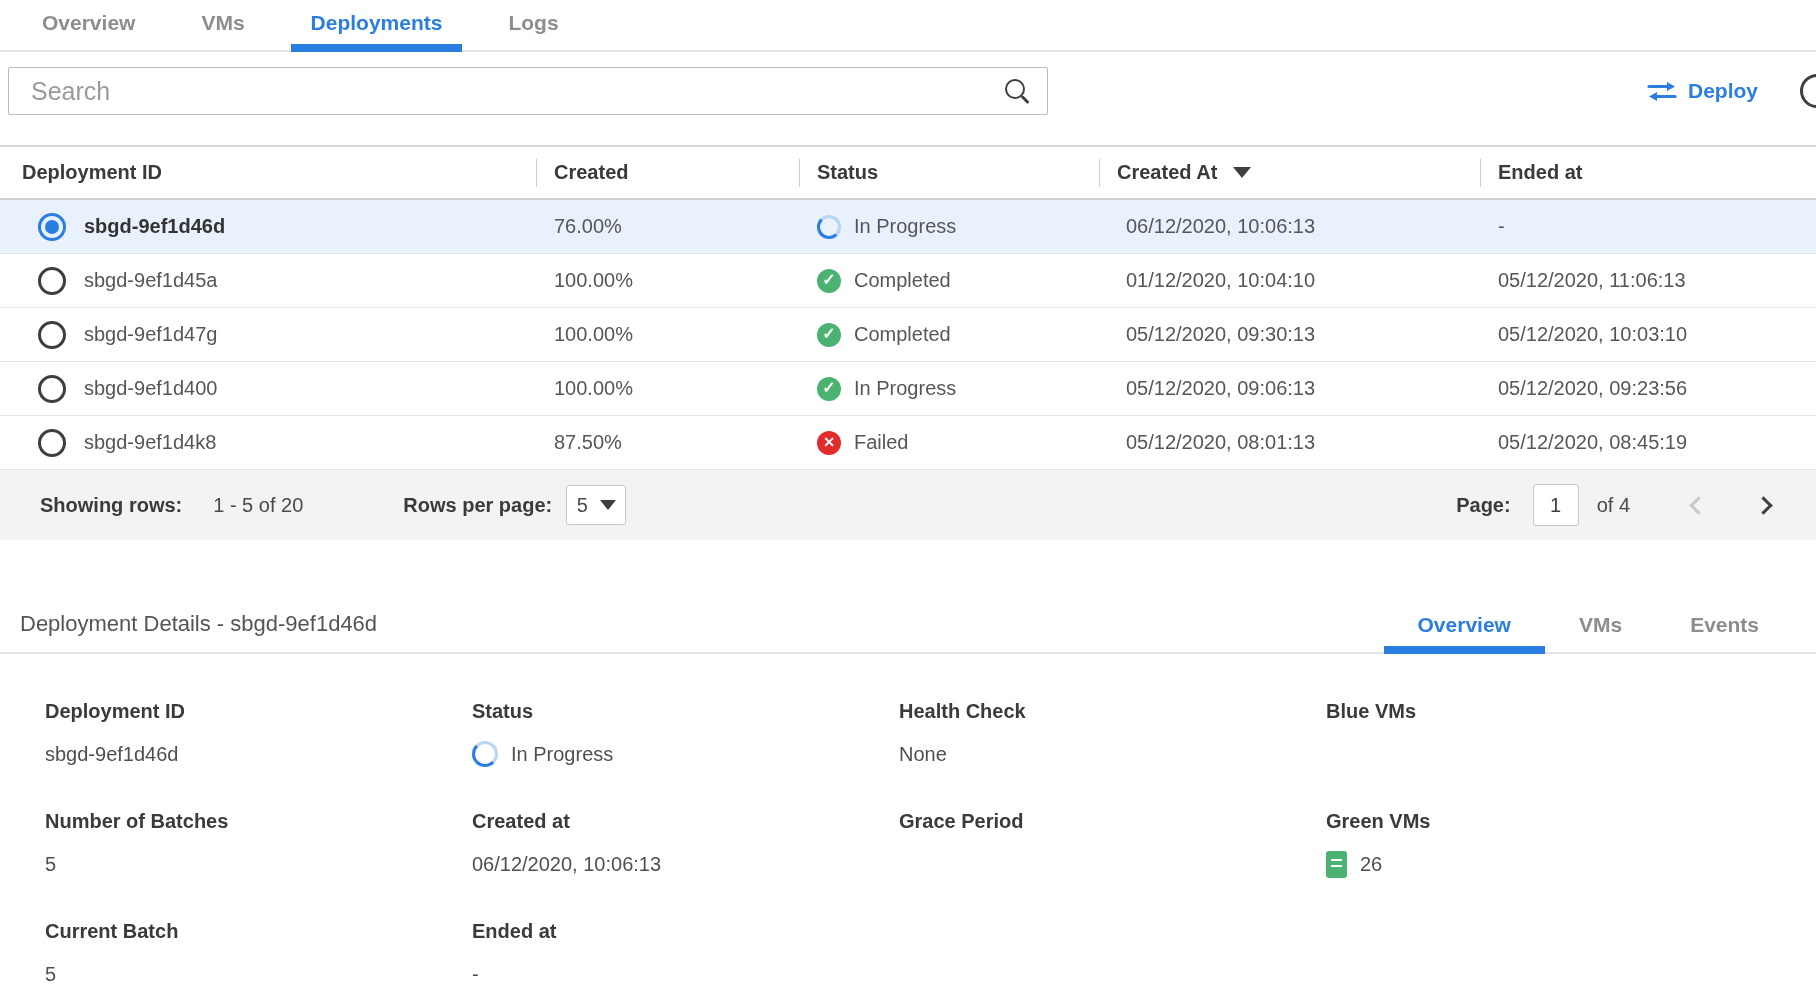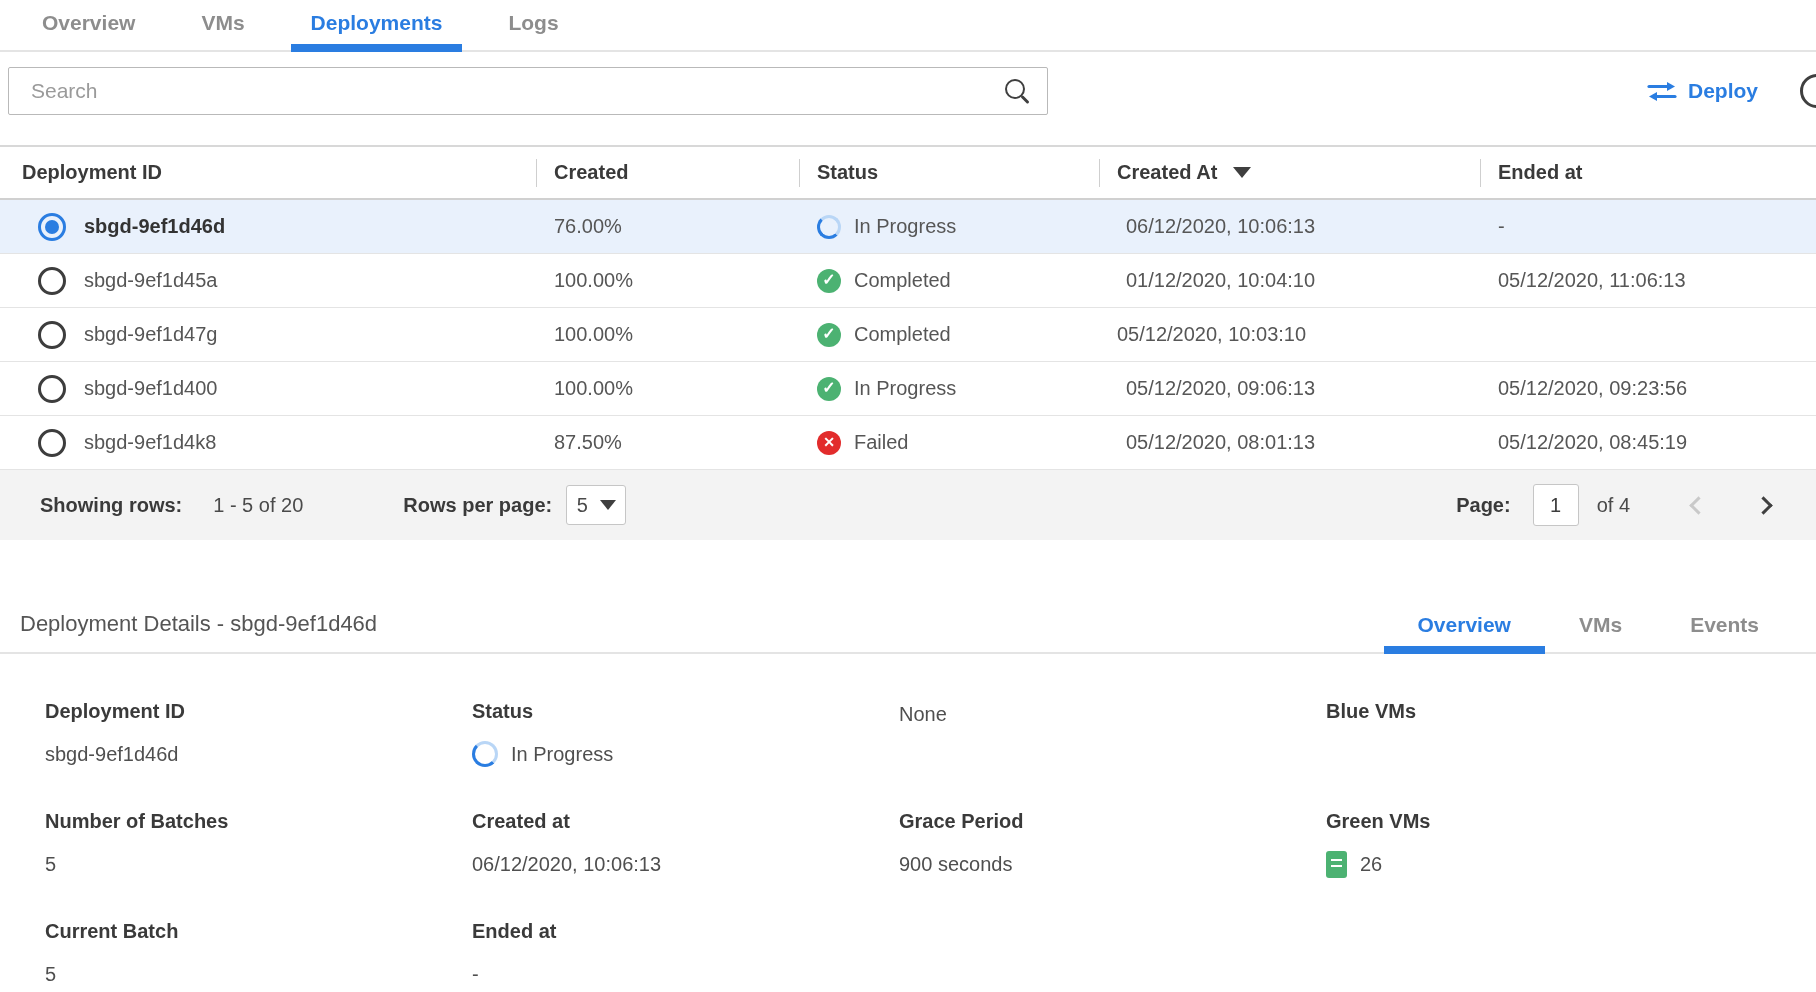--- a/index.html
+++ b/index.html
@@ -12,21 +12,21 @@
   .page-tab { font-size:21px; font-weight:bold; color:#8d8d8d;
               padding:0 20px 15px; margin-right:26px; position:relative; cursor:pointer; }
   .page-tab.active { color:#2a7de1; }
   .page-tab.active::after { content:""; position:absolute; left:0; right:0;
               bottom:-2px; height:8px; background:#2a7de1; }
 
   
   .toolbar { display:flex; align-items:center; padding:15px 0 15px 8px; height:78px; }
   .search-box { width:1040px; height:48px; border:1px solid #b9b9b9; border-radius:2px;
                 display:flex; align-items:center; padding:0 16px 0 22px; background:#fff; }
-  .search-box input { flex:1; border:none; outline:none; font-size:21px; color:#1d4ed8;
+  .search-box input { flex:1; border:none; outline:none; font-size:25px; color:#1d4ed8;
                 font-family:"Liberation Sans", sans-serif; }
   .search-box input::placeholder { color:#9a9a9a; }
   .search-icon { position:relative; width:28px; height:28px; flex:none; cursor:pointer; }
   .search-icon::before { content:""; position:absolute; left:2px; top:2px; width:16px;
                 height:16px; border:2.5px solid #3f3f3f; border-radius:50%; }
   .search-icon::after { content:""; position:absolute; width:10px; height:3px;
                 background:#3f3f3f; border-radius:2px; transform:rotate(45deg);
                 left:17px; top:21px; }
   .toolbar-right { margin-left:auto; display:flex; align-items:center; gap:42px; }
   .deploy-button { display:flex; align-items:center; gap:11px; color:#2a7de1;
@@ -199,20 +199,21 @@
 <div class="row" data-selected="false">
   <div class="cell-id col1">
     <span class="radio" data-selected="false"></span>
     <span class="id-text">sbgd-9ef1d47g</span>
   </div>
   <div class="cell-progress col2">100.00%</div>
   <div class="cell-status col3">
     <span class="status-icon" data-kind="check"></span>
     <span>Completed</span>
   </div>
+  <div class="cell-created col4">05/12/2020, 09:30:13</div>
   <div class="cell-ended col5">05/12/2020, 10:03:10</div>
 </div>
 
 <div class="row" data-selected="false">
   <div class="cell-id col1">
     <span class="radio" data-selected="false"></span>
     <span class="id-text">sbgd-9ef1d400</span>
   </div>
   <div class="cell-progress col2">100.00%</div>
   <div class="cell-status col3">
@@ -272,39 +273,39 @@
       <div class="detail-value">sbgd-9ef1d46d</div>
     </div>
     <div class="detail-cell">
       <div class="detail-label">Status</div>
       <div class="detail-value">
         <span class="status-icon" data-kind="spinner"></span>
         <span>In Progress</span>
       </div>
     </div>
     <div class="detail-cell">
+      <div class="detail-label">Health Check</div>
       <div class="detail-value">None</div>
     </div>
     <div class="detail-cell">
       <div class="detail-label">Blue VMs</div>
     </div>
   </div>
 
   <div class="details-row">
     <div class="detail-cell">
       <div class="detail-label">Number of Batches</div>
       <div class="detail-value">5</div>
     </div>
     <div class="detail-cell">
       <div class="detail-label">Created at</div>
       <div class="detail-value">06/12/2020, 10:06:13</div>
     </div>
     <div class="detail-cell">
       <div class="detail-label">Grace Period</div>
-      <div class="detail-value">900 seconds</div>
     </div>
     <div class="detail-cell">
       <div class="detail-label">Green VMs</div>
       <div class="detail-value">
         <span class="vm-icon green"></span>
         <span>26</span>
       </div>
     </div>
   </div>
 

